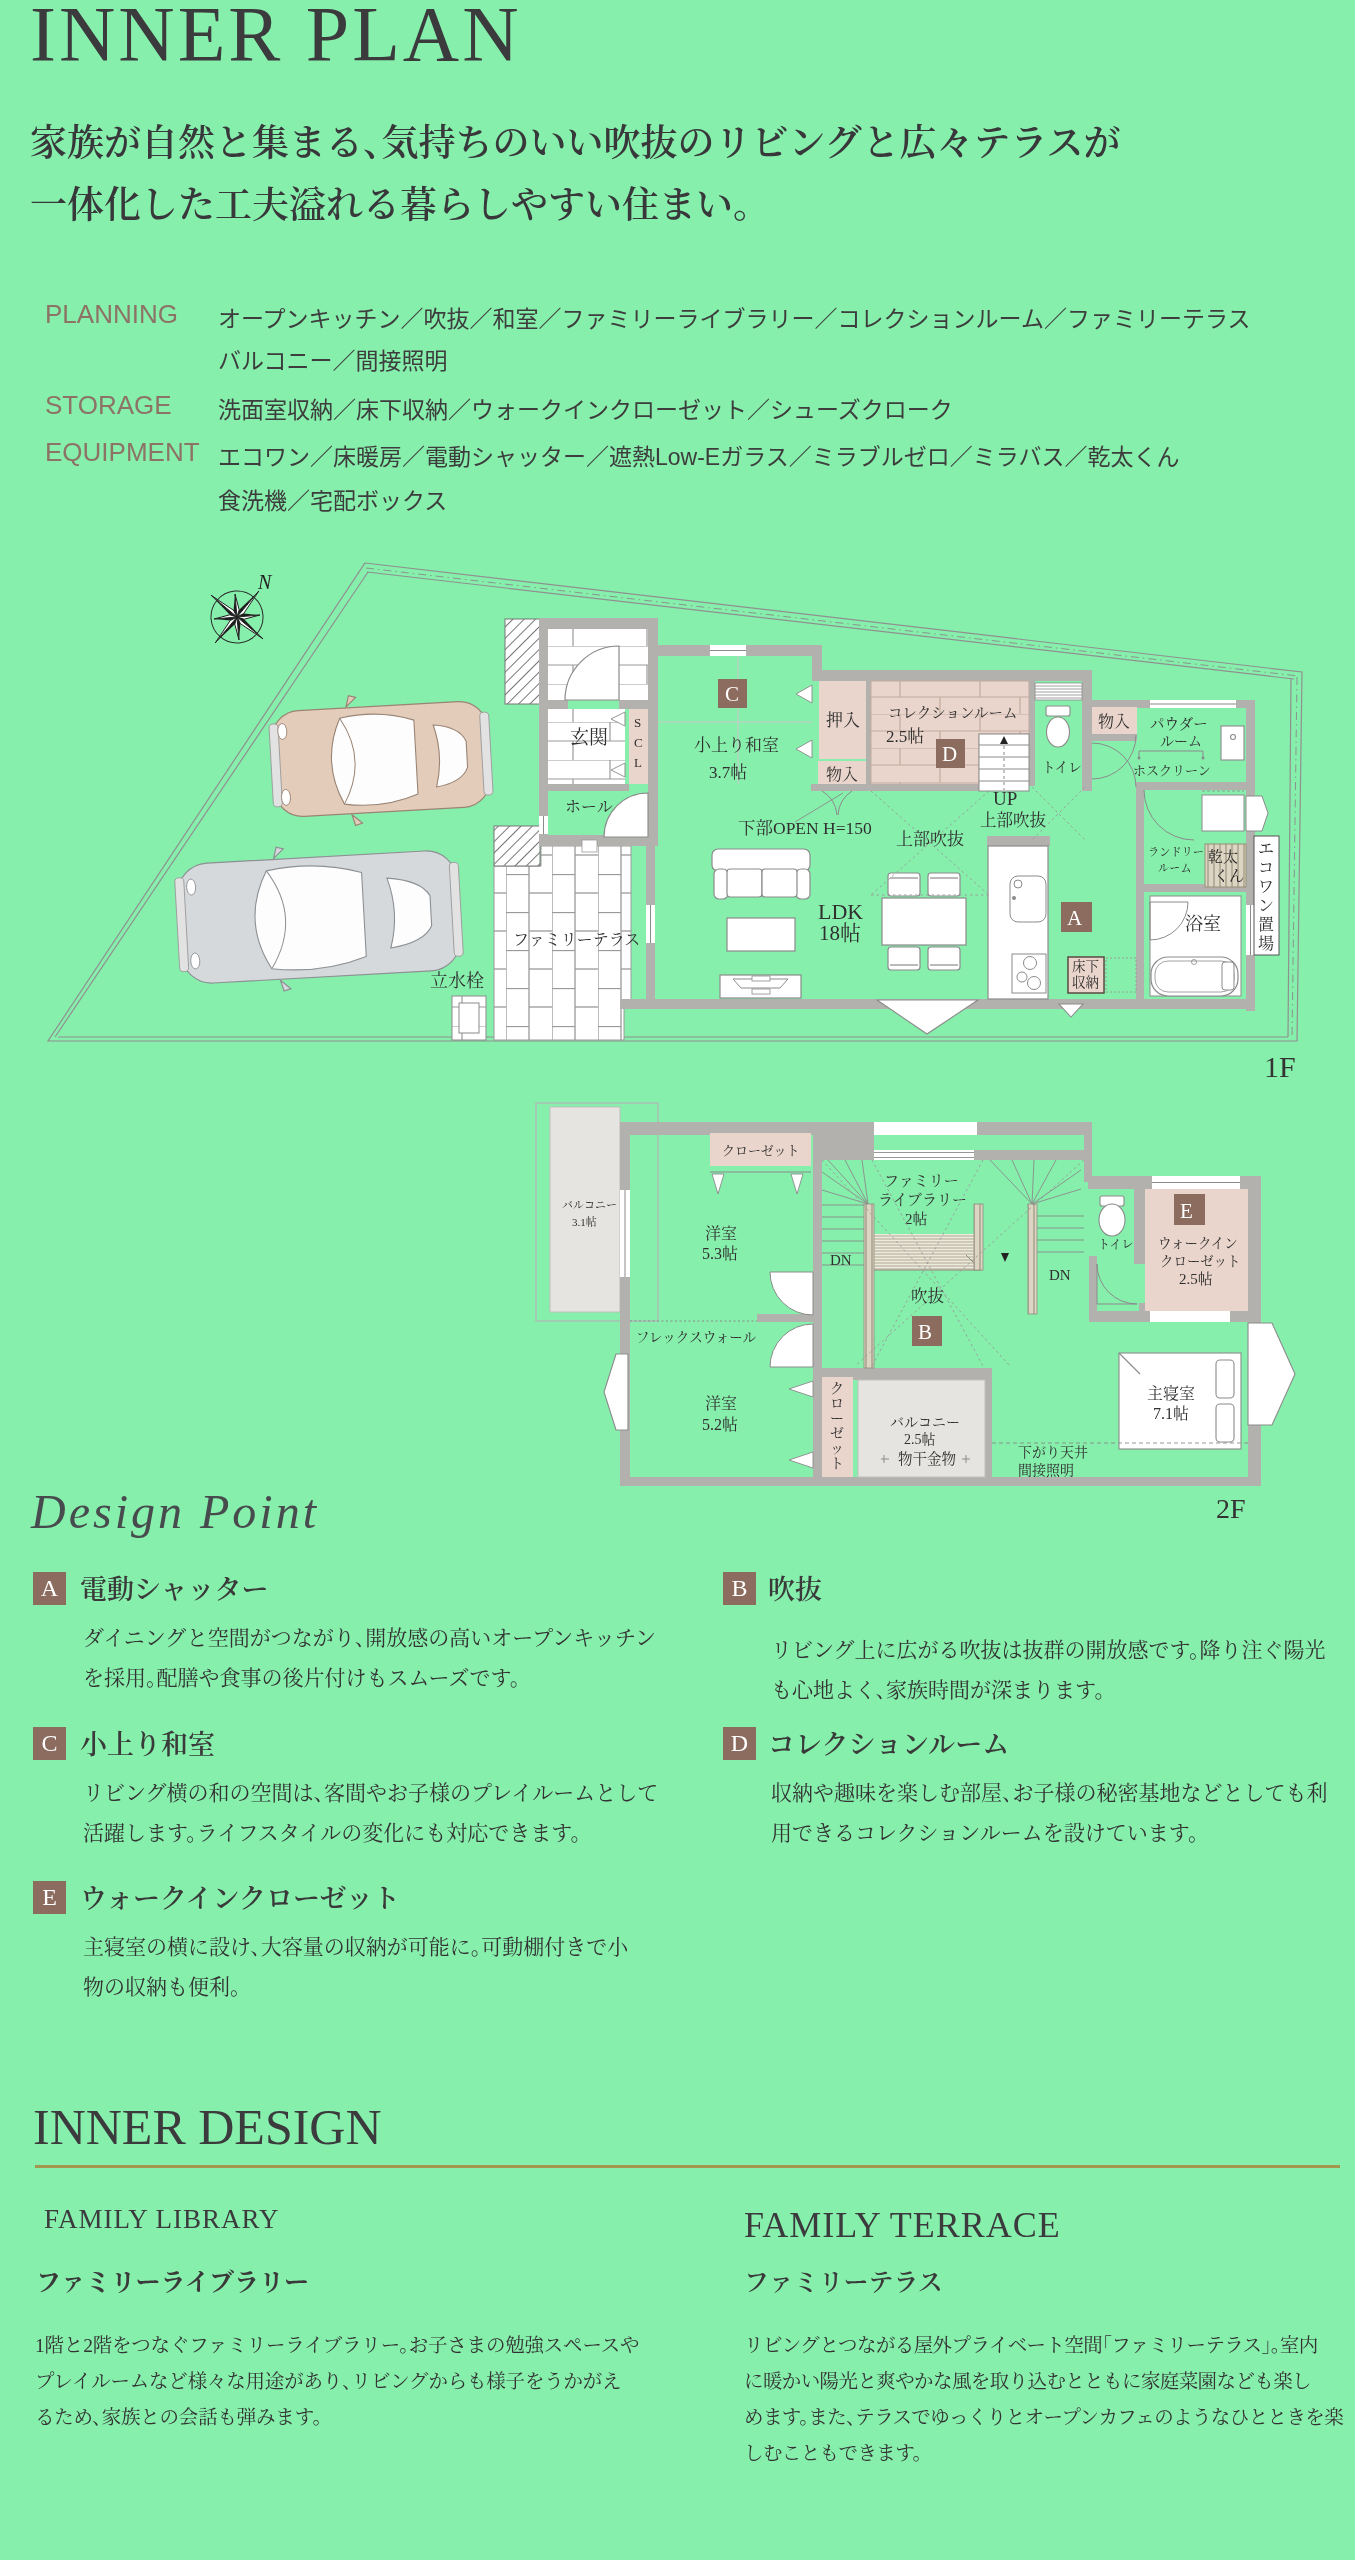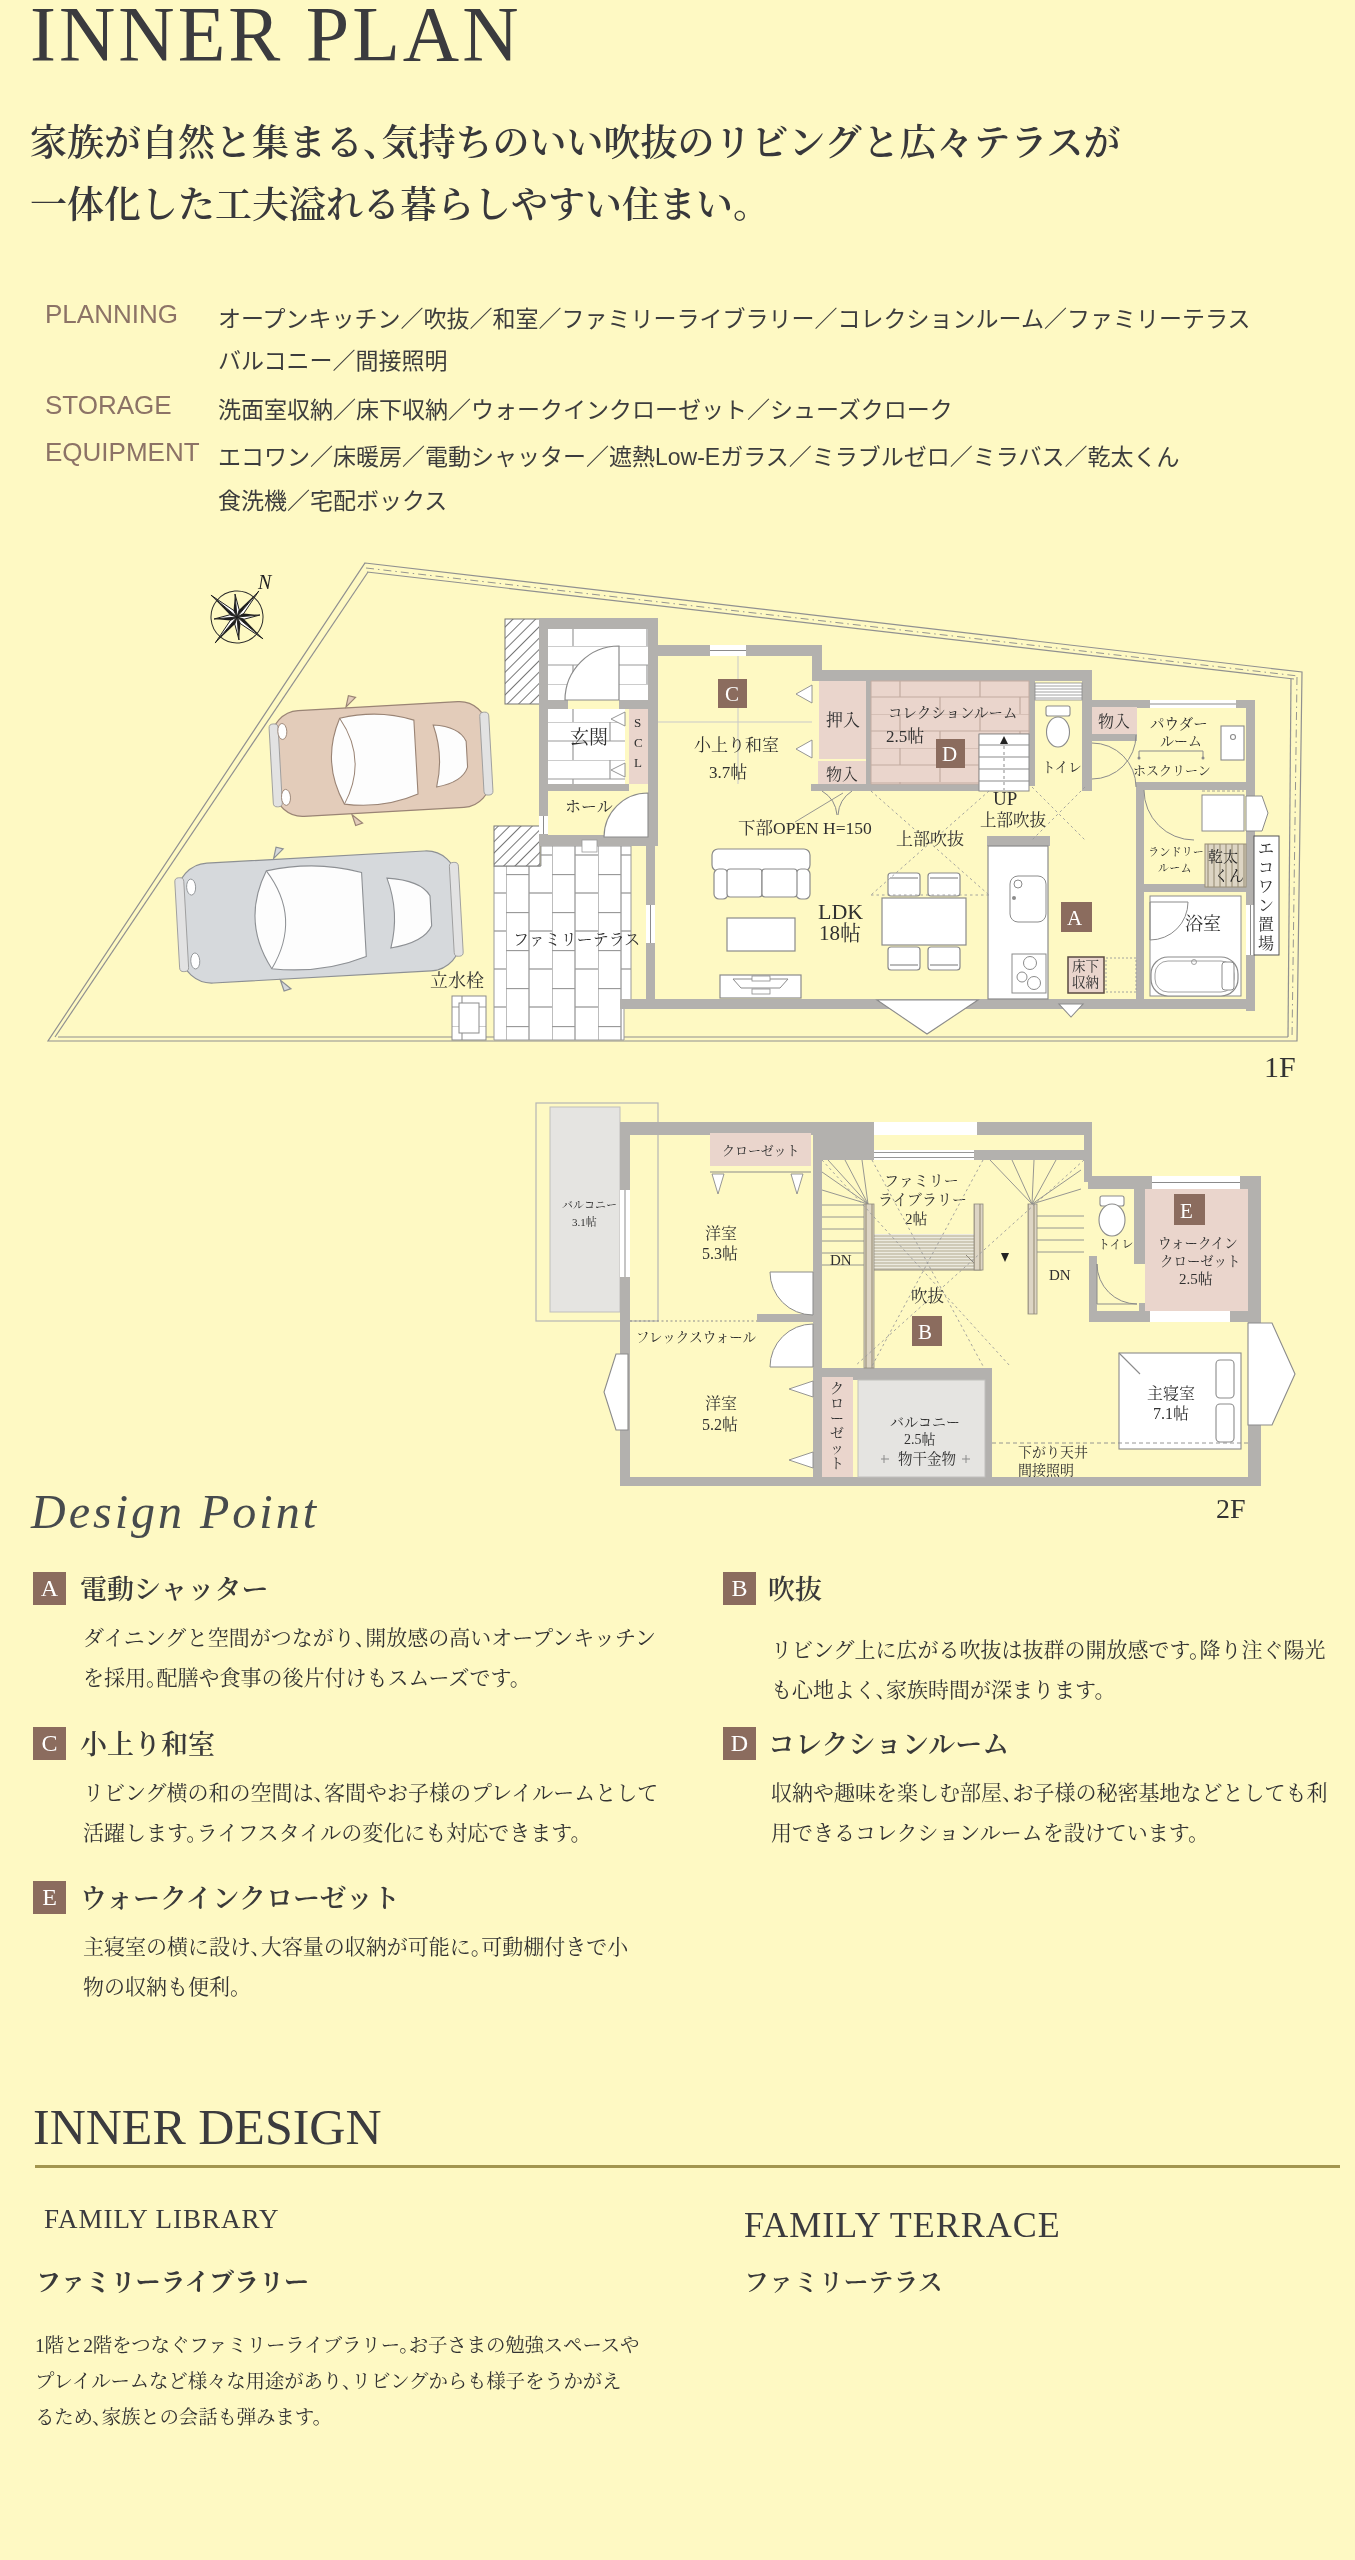--- a/index.html
+++ b/index.html
@@ -1,16 +1,16 @@
 <!DOCTYPE html>
 <html><head>
 <meta charset="utf-8">
 <style>
 html,body{margin:0;padding:0;background:#fff;}
-#page{position:relative;width:1355px;height:2560px;background:#fef9c3;overflow:hidden;
+#page{position:relative;width:1355px;height:2560px;background:#86efac;overflow:hidden;
   font-family:"Liberation Serif","Noto Serif CJK JP",serif;color:#3a3a3a;font-feature-settings:"halt" 1;}
 .sans{font-family:"Liberation Sans","Noto Sans CJK JP",sans-serif;margin-left:17px;}
 .abs{position:absolute;}
 .lbl{position:absolute;background:#8b6c5e;color:#fff;text-align:center;
   font-family:"Liberation Serif","Noto Serif CJK JP",serif;}
 </style>
 </head>
 <body>
 <div id="page">
 
@@ -575,13 +575,14 @@
 <div class="abs" style="left:44px;top:2204px;font-size:27px;letter-spacing:1px;color:#3b3b3e;">FAMILY LIBRARY</div>
 
 <div class="abs" style="left:36px;top:2262px;font-size:25px;font-weight:700;letter-spacing:0px;">ファミリーライブラリー</div>
 
 <div class="abs" style="left:35px;top:2328px;font-size:19.5px;line-height:36px;white-space:nowrap;letter-spacing:-0.2px;color:#333;">1階と2階をつなぐファミリーライブラリー。お子さまの勉強スペースや<br>プレイルームなど様々な用途があり、リビングからも様子をうかがえ<br>るため、家族との会話も弾みます。</div>
 
 <div class="abs" style="left:744px;top:2204px;font-size:36px;letter-spacing:1px;color:#3b3b3e;">FAMILY TERRACE</div>
 
 <div class="abs" style="left:744px;top:2262px;font-size:25px;font-weight:600;letter-spacing:0px;">ファミリーテラス</div>
 
+<div class="abs" style="left:744px;top:2328px;font-size:19.5px;line-height:36px;white-space:nowrap;letter-spacing:-0.6px;color:#333;">リビングとつながる屋外プライベート空間「ファミリーテラス」。室内<br>に暖かい陽光と爽やかな風を取り込むとともに家庭菜園なども楽し<br>めます。また、テラスでゆっくりとオープンカフェのようなひとときを楽<br>しむこともできます。</div>
 </div>
 
 </body></html>

